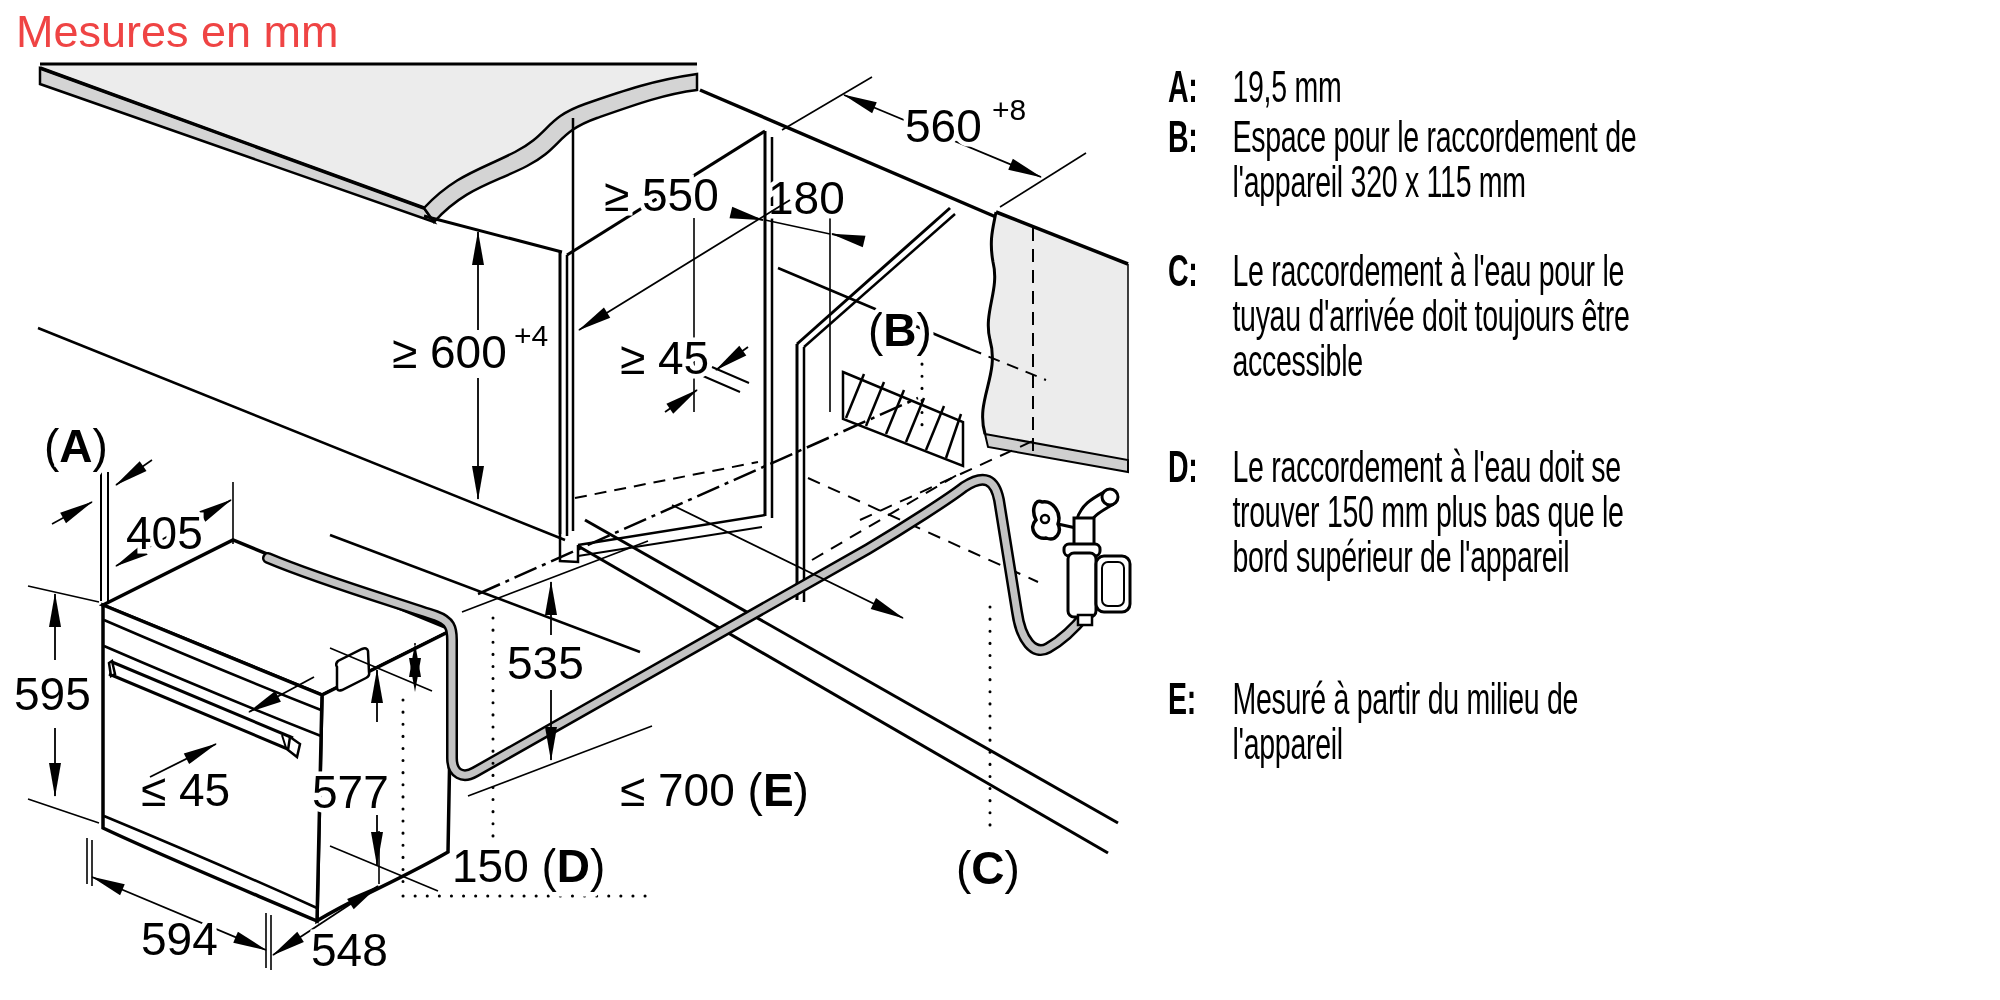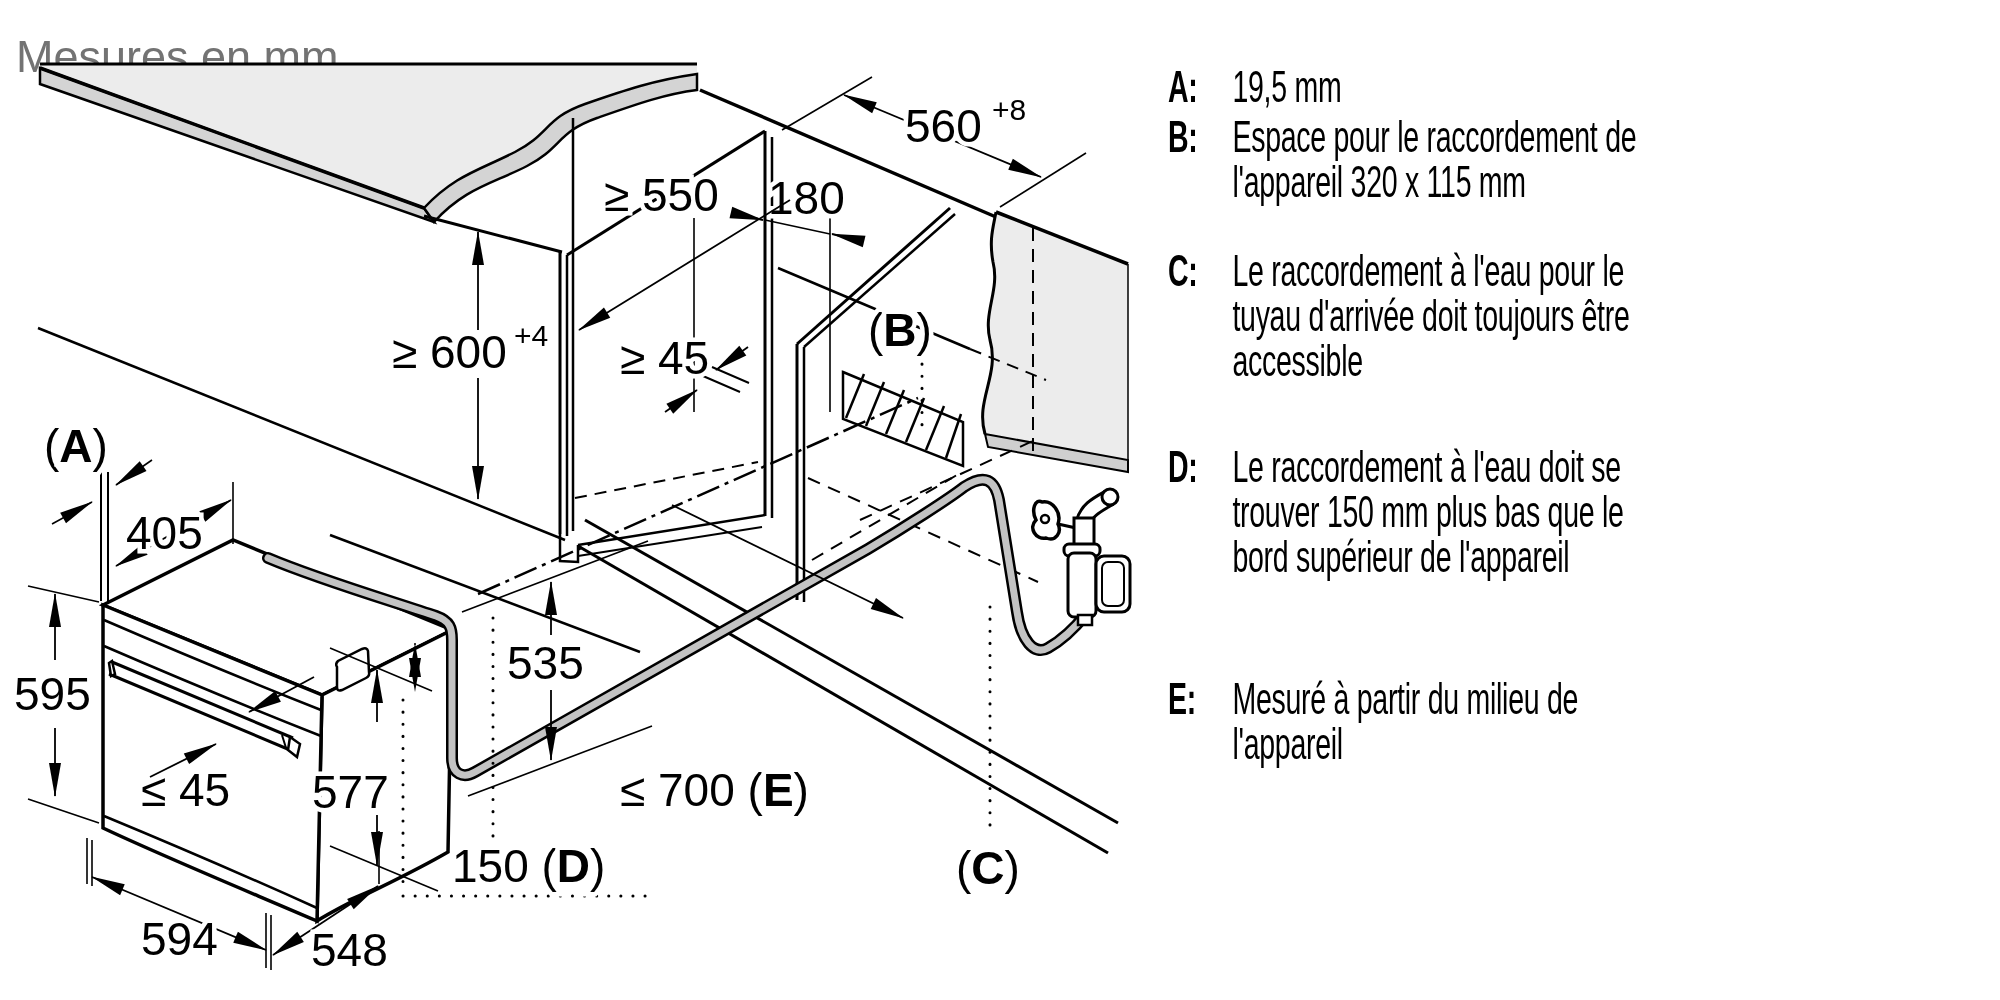--- a/index.html
+++ b/index.html
@@ -1,18 +1,18 @@
 <!DOCTYPE html>
 <html><head>
 <meta charset="utf-8">
 <style>
   html,body{margin:0;padding:0;background:#fff;width:2000px;height:1000px;overflow:hidden;
             font-family:"Liberation Sans",sans-serif;}
   #stage{position:absolute;left:0;top:0;width:2000px;height:1000px;background:#fff;}
-  #title{position:absolute;left:16px;top:6px;font-size:45px;color:#737373;white-space:nowrap;margin-top:25px;}
+  #title{position:absolute;left:16px;top:6px;font-size:45px;color:#ef4444;white-space:nowrap;}
   svg{position:absolute;left:0;top:0;}
   svg text{fill:#000;font-family:"Liberation Sans",sans-serif;paint-order:stroke;stroke:#fff;stroke-width:9px;}
   .dim{font-size:46px;}
   .sup{font-size:30px;}
   .blt{font-weight:bold;}
   #legend{position:absolute;left:1168px;top:0;width:560px;height:1000px;color:#000;}
   .lrow{position:absolute;left:0;transform:scale(0.92,1.45);transform-origin:0 0;
         font-size:31px;line-height:31px;letter-spacing:-0.3px;padding-left:70px;width:520px;}
   .lkey{position:absolute;left:0;top:0;font-weight:bold;}
   .lline{white-space:nowrap;}

